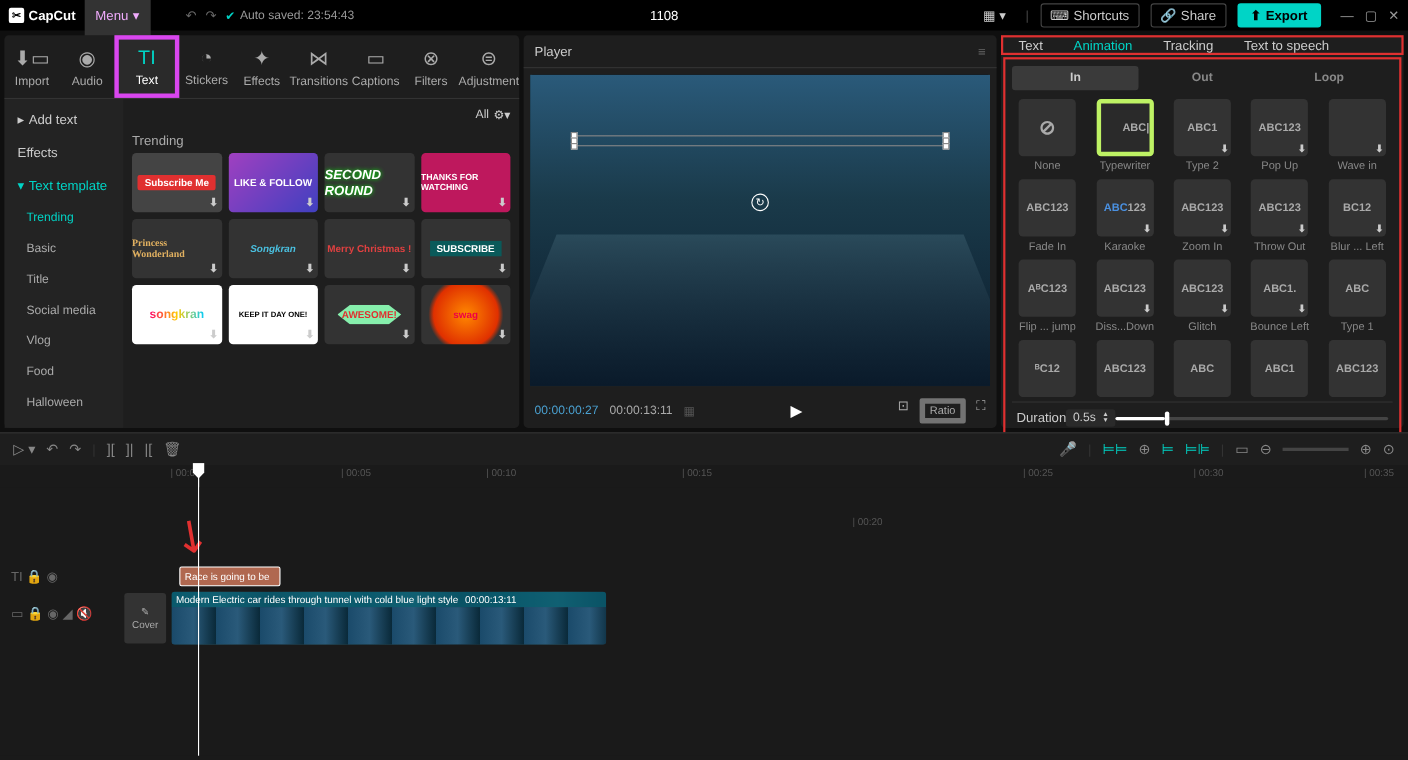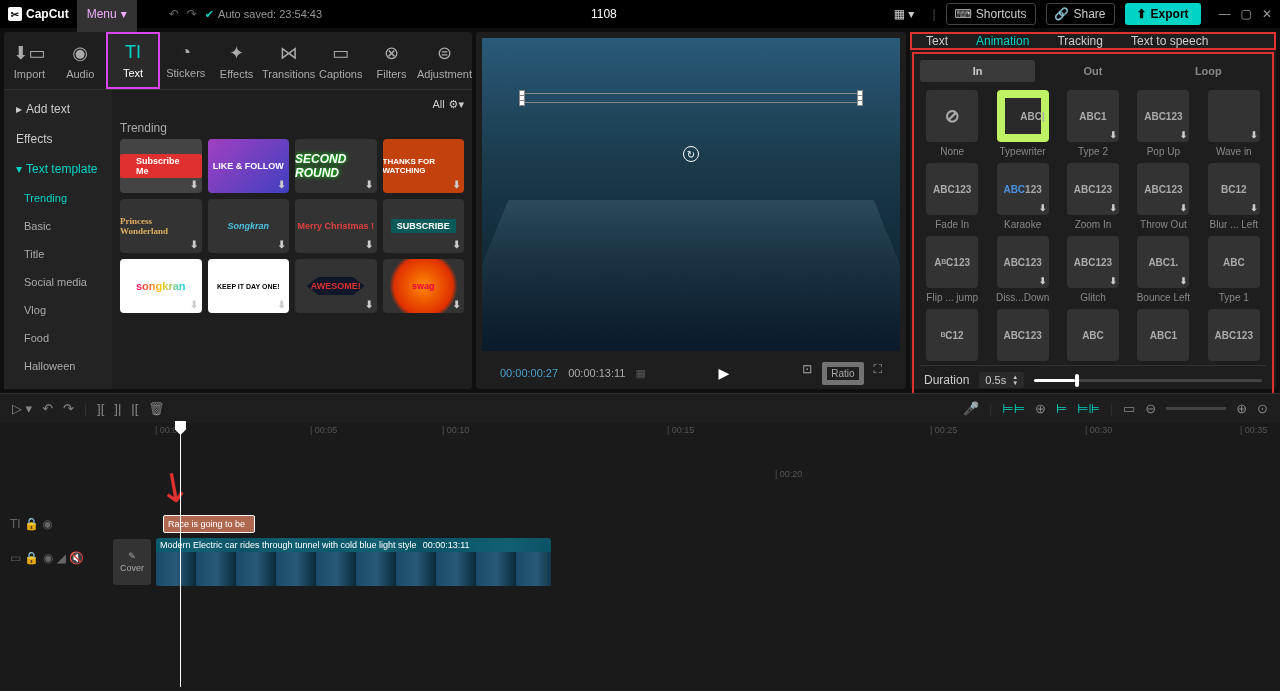--- a/index.html
+++ b/index.html
@@ -33,21 +33,21 @@
 .win-controls { display: flex; gap: 10px; margin-left: 8px; color: #999; }
 
 .main { display: flex; height: 365px; background: #0f0f0f; padding: 4px; gap: 4px; }
 .panel-left { width: 468px; background: #1e1e1e; border-radius: 4px; display: flex; flex-direction: column; }
 .panel-mid { width: 430px; background: #1e1e1e; border-radius: 4px; display: flex; flex-direction: column; }
 .panel-right { flex: 1; background: #1e1e1e; border-radius: 4px; display: flex; flex-direction: column; }
 
 .tool-tabs { display: flex; border-bottom: 1px solid #333; height: 58px; }
 .tool-tab { flex: 1; display: flex; flex-direction: column; align-items: center; justify-content: center; gap: 4px; font-size: 11px; color: #aaa; position: relative; }
 .tool-tab.active { color: #fff; }
-.tool-tab.highlight { border: 2px solid #d946ef; background: #2a2a2a; }
+.tool-tab.highlight { border: 4px solid #d946ef; background: #2a2a2a; }
 .tool-tab .ticon { font-size: 18px; }
 
 .left-body { flex: 1; display: flex; overflow: hidden; }
 .left-sidebar { width: 108px; background: #232323; display: flex; flex-direction: column; padding-top: 4px; }
 .sb-item { padding: 8px 12px; font-size: 12px; color: #ccc; display: flex; align-items: center; gap: 4px; }
 .sb-item.level2 { padding-left: 20px; font-size: 11px; color: #aaa; }
 .sb-item.active { color: #00d4c6; }
 
 .left-content { flex: 1; display: flex; flex-direction: column; padding: 4px 8px; overflow: hidden; }
 .left-header { display: flex; justify-content: flex-end; padding: 4px 0; }
@@ -66,45 +66,45 @@
 .text-overlay { position: absolute; top: 55px; left: 40px; right: 40px; text-align: center; color: #d0e8f0; font-size: 19px; border: 1px solid #888; padding: 4px 12px; }
 .text-overlay .h { position: absolute; width: 6px; height: 6px; background: #fff; border: 1px solid #888; }
 .text-overlay .h.tl { top: -4px; left: -4px; }
 .text-overlay .h.tr { top: -4px; right: -4px; }
 .text-overlay .h.bl { bottom: -4px; left: -4px; }
 .text-overlay .h.br { bottom: -4px; right: -4px; }
 .text-overlay .h.ml { top: 50%; left: -4px; transform: translateY(-50%); }
 .text-overlay .h.mr { top: 50%; right: -4px; transform: translateY(-50%); }
 .rotate-handle { position: absolute; top: 108px; left: 50%; transform: translateX(-50%); width: 16px; height: 16px; border: 1px solid #fff; border-radius: 50%; color: #fff; font-size: 10px; display: flex; align-items: center; justify-content: center; }
 
-.player-controls { height: 32px; display: flex; align-items: center; padding: 0 24px; gap: 10px; font-size: 11px; }
+.player-controls { height: 32px; display: flex; align-items: center; padding: 0 10px; gap: 10px; font-size: 11px; }
 .time-cur { color: #4aa0d0; }
 .time-tot { color: #aaa; }
 .play-btn { flex: 1; text-align: center; font-size: 14px; color: #fff; }
 .pc-icons { display: flex; gap: 10px; color: #aaa; font-size: 12px; }
 .ratio { border: 5px solid #737373; padding: 1px 4px; border-radius: 2px; font-size: 10px; }
 
 .right-tabs { display: flex; border-bottom: 1px solid #333; height: 32px; border: 2px solid #e03030; border-bottom: 2px solid #e03030; }
 .right-tab { padding: 0 14px; display: flex; align-items: center; font-size: 12px; color: #ccc; }
 .right-tab.active { color: #00d4c6; }
 
 .anim-panel { border: 2px solid #e03030; margin: 2px; flex: 1; display: flex; flex-direction: column; padding: 6px; }
 .anim-subtabs { display: flex; margin-bottom: 8px; font-weight: bold; }
 .anim-subtab { flex: 1; text-align: center; padding: 5px 0; font-size: 11px; color: #888; border-radius: 3px; }
 .anim-subtab.active { background: #3a3a3a; color: #ccc; }
 
 .anim-grid { display: grid; grid-template-columns: repeat(5, 1fr); gap: 6px; overflow-y: auto; flex: 1; }
 .anim-item { display: flex; flex-direction: column; align-items: center; gap: 4px; }
 .anim-thumb { width: 52px; height: 52px; background: #333; border-radius: 4px; display: flex; align-items: center; justify-content: center; position: relative; font-size: 10px; color: #aaa; font-weight: bold; }
 .anim-thumb.none { font-size: 18px; }
-.anim-thumb.selected { border: 8px solid #bef264; background: #2a2a2a; padding-left: 20px; }
+.anim-thumb.selected { border: 4px solid #bef264; background: #2a2a2a; padding-left: 20px; }
 .anim-thumb .dl { position: absolute; right: 2px; bottom: 2px; font-size: 9px; color: #ccc; }
 .anim-label { font-size: 10px; color: #888; text-align: center; white-space: nowrap; max-width: 56px; overflow: hidden; text-overflow: ellipsis; }
 
-.duration-row { display: flex; align-items: center; gap: 10px; padding: 6px 4px 0; border-top: 1px solid #333; margin-top: 4px; }
+.duration-row { display: flex; align-items: center; padding: 6px 4px 0; border-top: 1px solid #333; margin-top: 4px; }
 .dur-input { background: #2a2a2a; padding: 2px 6px; border-radius: 3px; display: flex; align-items: center; gap: 6px; font-size: 11px; }
 .dur-input .arrows { display: flex; flex-direction: column; font-size: 6px; line-height: 6px; }
 .dur-slider { flex: 1; height: 3px; background: #444; position: relative; border-radius: 2px; }
 .dur-slider .fill { position: absolute; left: 0; top: 0; bottom: 0; background: #fff; border-radius: 2px; width: 18%; }
 .dur-slider .thumb { position: absolute; left: 18%; top: -5px; width: 4px; height: 13px; background: #fff; border-radius: 2px; }
 
 .timeline-area { height: 294px; background: #1a1a1a; display: flex; flex-direction: column; }
 .tl-toolbar { height: 30px; background: #1e1e1e; display: flex; align-items: center; padding: 0 12px; gap: 12px; justify-content: space-between; border-top: 1px solid #333; }
 .tl-tools-left, .tl-tools-right { display: flex; gap: 10px; align-items: center; color: #888; }
 .tl-tool { font-size: 13px; }
@@ -222,32 +222,32 @@
       <div class="left-content">
         <div class="left-header">
             <div class="all-btn">
               <span>All</span> 
               <span>⚙▾</span>
             </div>
           </div>
         <div class="trending-label">Trending</div>
         <div class="template-grid">
           <div class="tpl" style="background:#444">
-              <span style="background:#e03030;padding:2px 16px;border-radius:2px">Subscribe Me</span>
+              <span style="background:#e03030;padding:2px 6px;border-radius:2px">Subscribe Me</span>
               <span class="dl">⬇</span>
             </div>
           <div class="tpl" style="background:linear-gradient(135deg,#a040c0,#4040c0)">
               <span>LIKE &amp; FOLLOW</span>
               <span class="dl">⬇</span>
             </div>
           <div class="tpl">
               <span style="color:#fff;font-style:italic;font-size:12px;text-shadow:0 0 4px #0f0">SECOND ROUND</span>
               <span class="dl">⬇</span>
             </div>
-          <div class="tpl" style="background:#c2410c;font-size:8px">
+          <div class="tpl" style="background:#be185d;font-size:8px">
               <span>THANKS FOR WATCHING</span>
               <span class="dl">⬇</span>
             </div>
           <div class="tpl">
               <span style="color:#e0b060;font-family:cursive">Princess Wonderland</span>
               <span class="dl">⬇</span>
             </div>
           <div class="tpl">
               <span style="color:#4ac0e0;font-style:italic">Songkran</span>
               <span class="dl">⬇</span>
@@ -262,33 +262,37 @@
             </div>
           <div class="tpl" style="background:#fff">
               <span style="background:linear-gradient(90deg,#f06,#fc0,#0cf);-webkit-background-clip:text;color:transparent;font-size:11px">songkran</span>
               <span class="dl">⬇</span>
             </div>
           <div class="tpl" style="background:#fff;color:#000;font-size:7px">
               <span>KEEP IT DAY ONE!</span>
               <span class="dl">⬇</span>
             </div>
           <div class="tpl">
-              <span style="color:#e03030;background:#0f172a;padding:4px;clip-path:polygon(20% 0,80% 0,100% 50%,80% 100%,20% 100%,0 50%)">AWESOME!</span>
+              <span style="color:#e03030;background:#86efac;padding:4px;clip-path:polygon(20% 0,80% 0,100% 50%,80% 100%,20% 100%,0 50%)">AWESOME!</span>
               <span class="dl">⬇</span>
             </div>
           <div class="tpl" style="background:radial-gradient(circle,#f80,#e03000 60%,#333 70%)">
               <span style="color:#e04">swag</span>
               <span class="dl">⬇</span>
             </div>
         </div>
       </div>
     </div>
   </div>
 
   <div class="panel-mid">
+    <div class="player-header">
+      <span>Player</span>
+      <span style="color:#666">≡</span>
+    </div>
     <div class="player-view">
       <div class="video-bg">
         <div class="tunnel"></div>
         <div class="road"></div>
       </div>
       <div class="text-overlay">
         <div class="h tl"></div><div class="h tr"></div><div class="h bl"></div><div class="h br"></div><div class="h ml"></div><div class="h mr"></div>
       </div>
       <div class="rotate-handle">↻</div>
     </div>
@@ -446,21 +450,21 @@
       <span class="tl-tool">⊙</span>
     </div>
   </div>
   <div class="tl-ruler">
     <div class="playhead">
         <div class="head"></div>
       </div>
   <span class="tick" style="left: 155px;">| 00:00</span>
       <span class="tick" style="left: 310px;">| 00:05</span>
       <span class="tick" style="left: 442px;">| 00:10</span>
-      <span class="tick" style="left: 620px; margin-left: 47px;">| 00:15</span>
+      <span class="tick" style="left: 620px;">| 00:15</span>
       <span class="tick" style="left: 775px; margin-top: 44px;">| 00:20</span>
       <span class="tick" style="left: 930px;">| 00:25</span>
       <span class="tick" style="left: 1085px;">| 00:30</span>
       <span class="tick" style="left: 1240px;">| 00:35</span>
     </div>
   <div class="tl-tracks">
     <div class="playhead" style="left:180px;top:-20px"></div>
     <div class="tracks-left">
       <div class="track-row" style="height:72px"></div>
       <div class="track-row" style="height:18px">TI 🔒 ◉</div>

